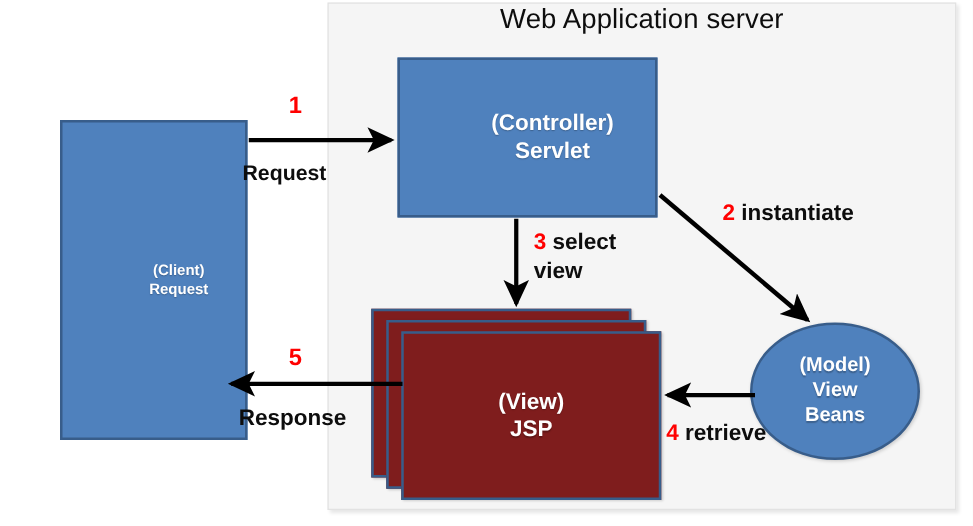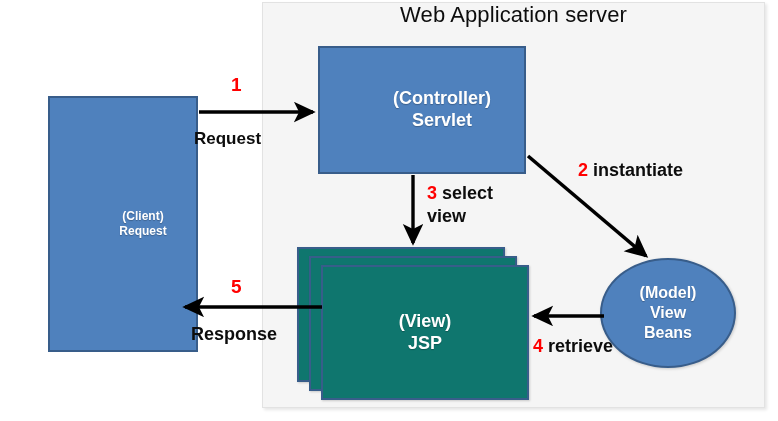--- a/index.html
+++ b/index.html
@@ -70,21 +70,21 @@
     left: 318px;
     top: 46px;
     width: 208px;
     height: 128px;
     font-size: 18px;
   }
 
   
   .jsp-card {
     position: absolute;
-    background: #0f766e;
+    background: #7f1d1d;
     border: 2px solid #385d8a;
     box-sizing: border-box;
     box-shadow: 1px 1px 2px rgba(0,0,0,0.18);
   }
   #jsp-card-back  { left: 297px; top: 247px; width: 208px; height: 135px; }
   #jsp-card-mid   { left: 309px; top: 256px; width: 208px; height: 135px; }
   #jsp-card-front {
     left: 321px; top: 265px; width: 208px; height: 135px;
     color: #ffffff;
     font-weight: bold;

